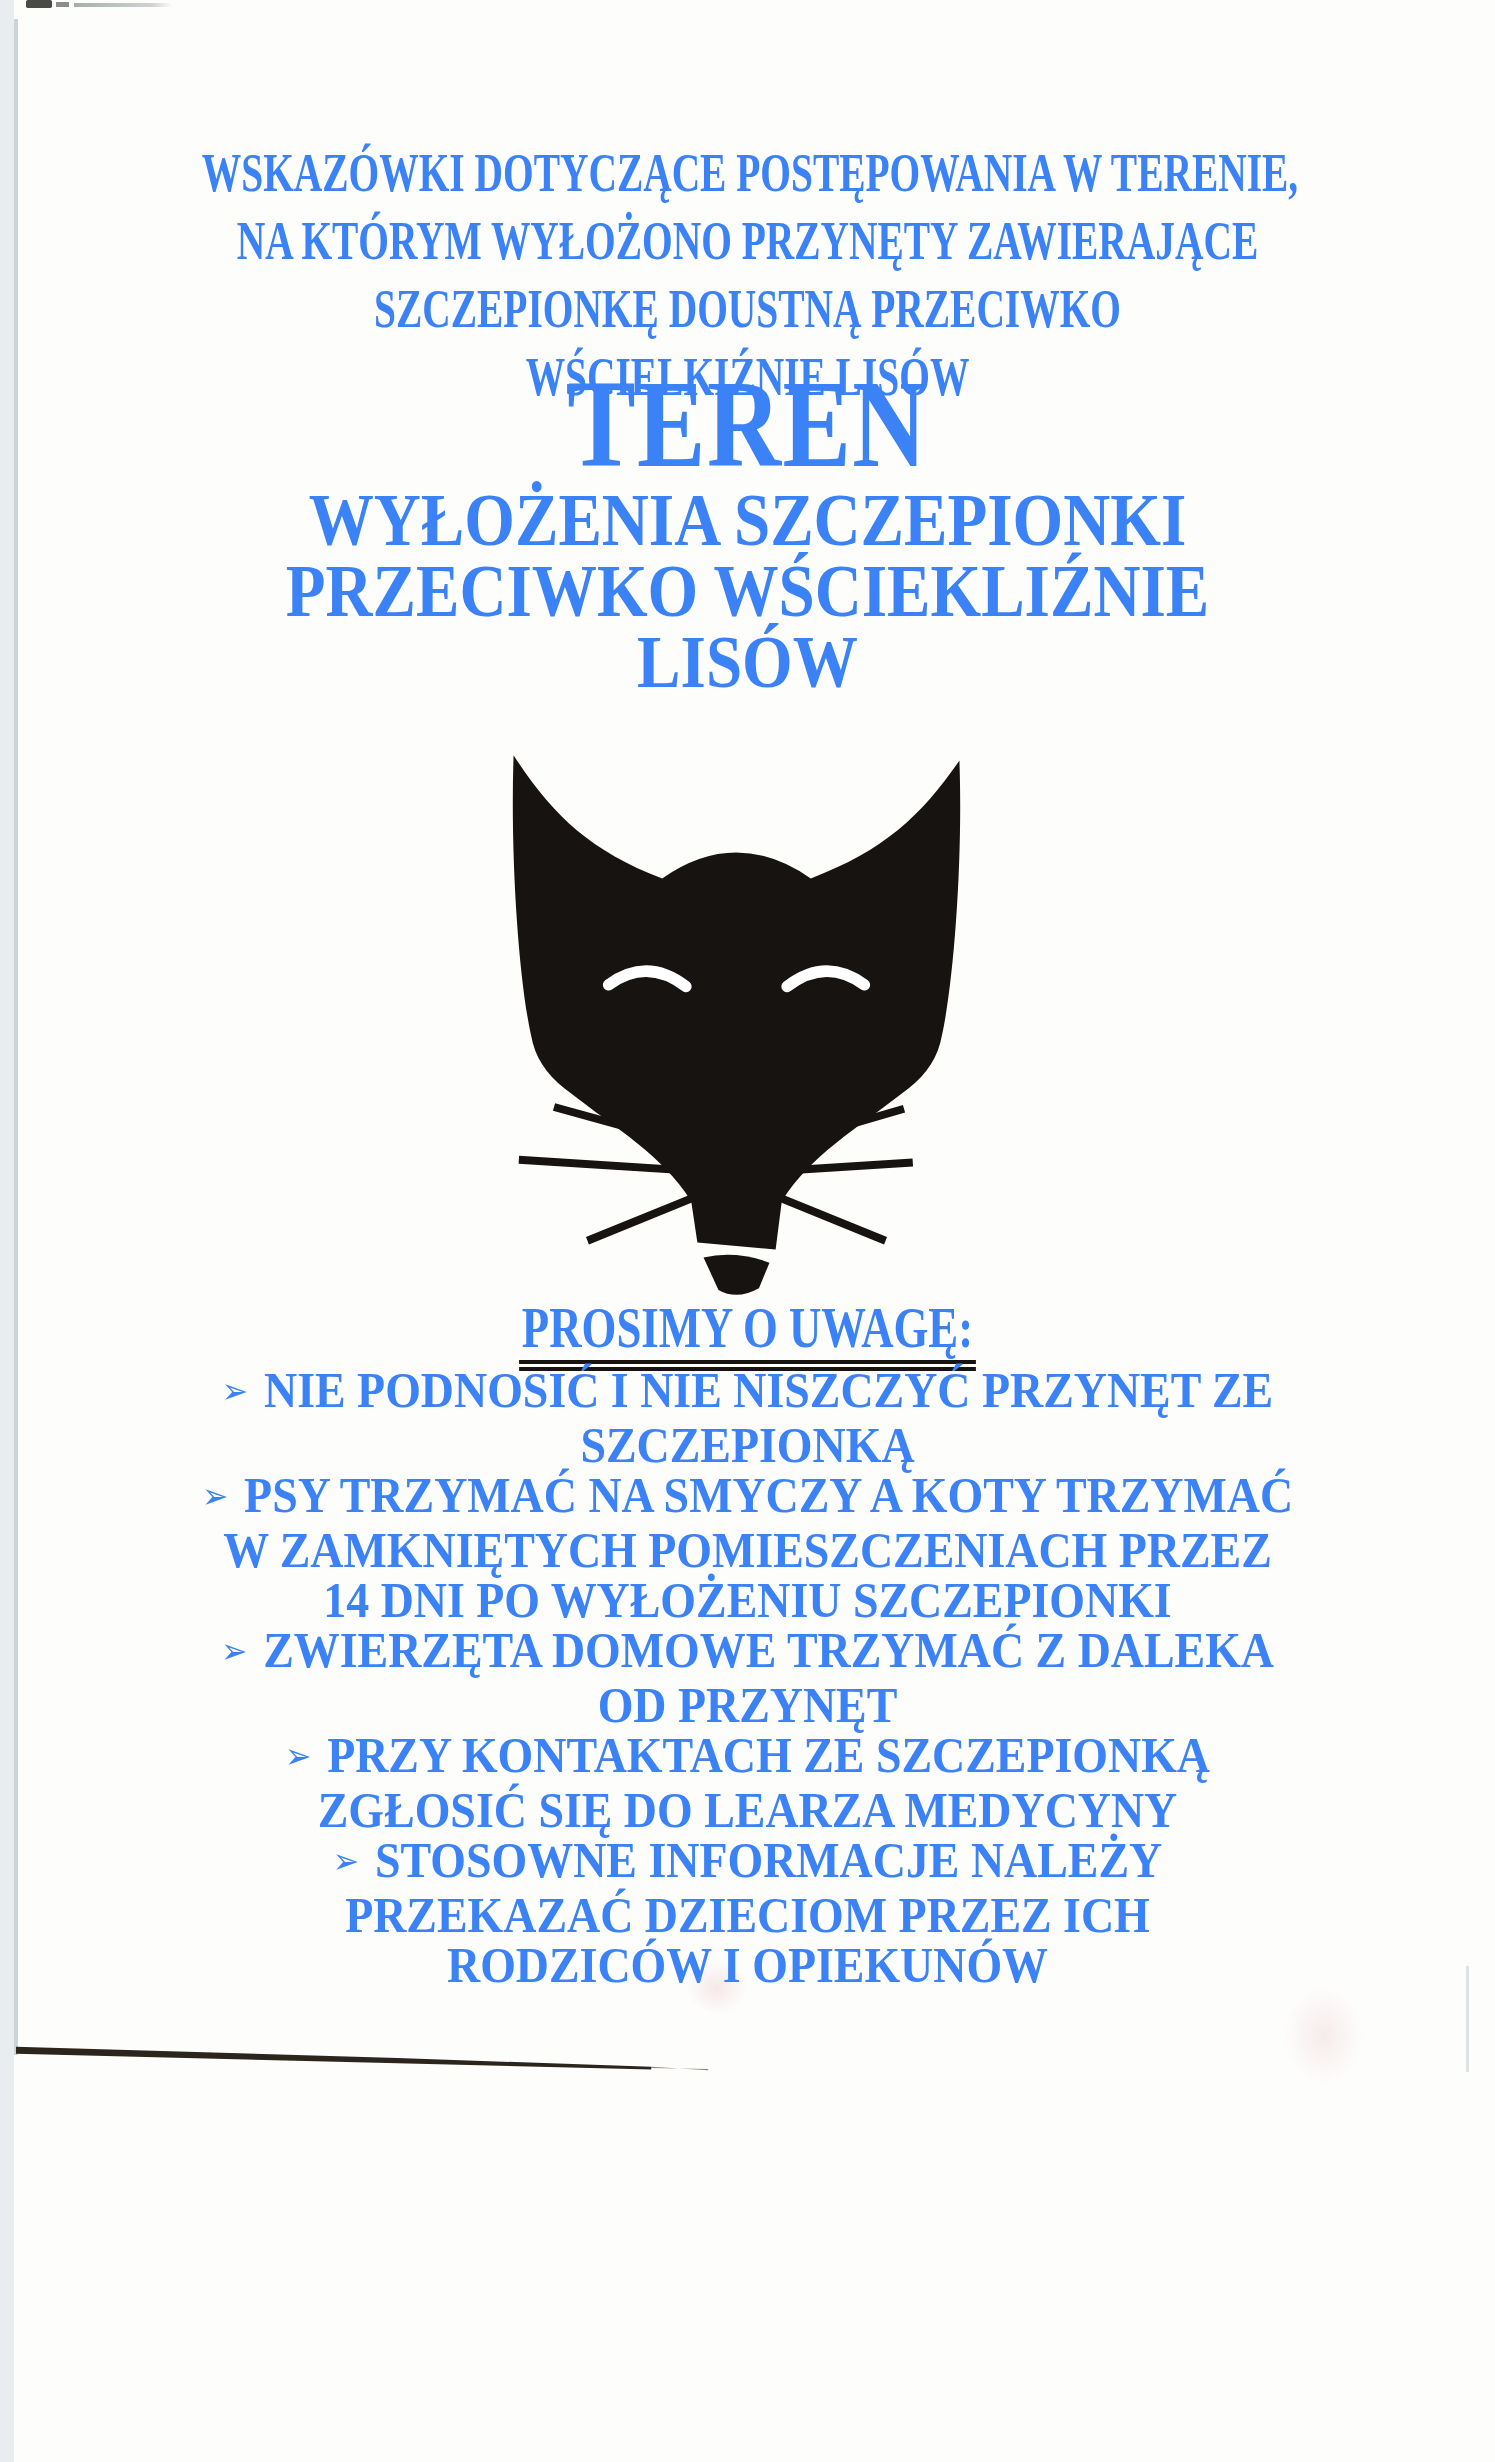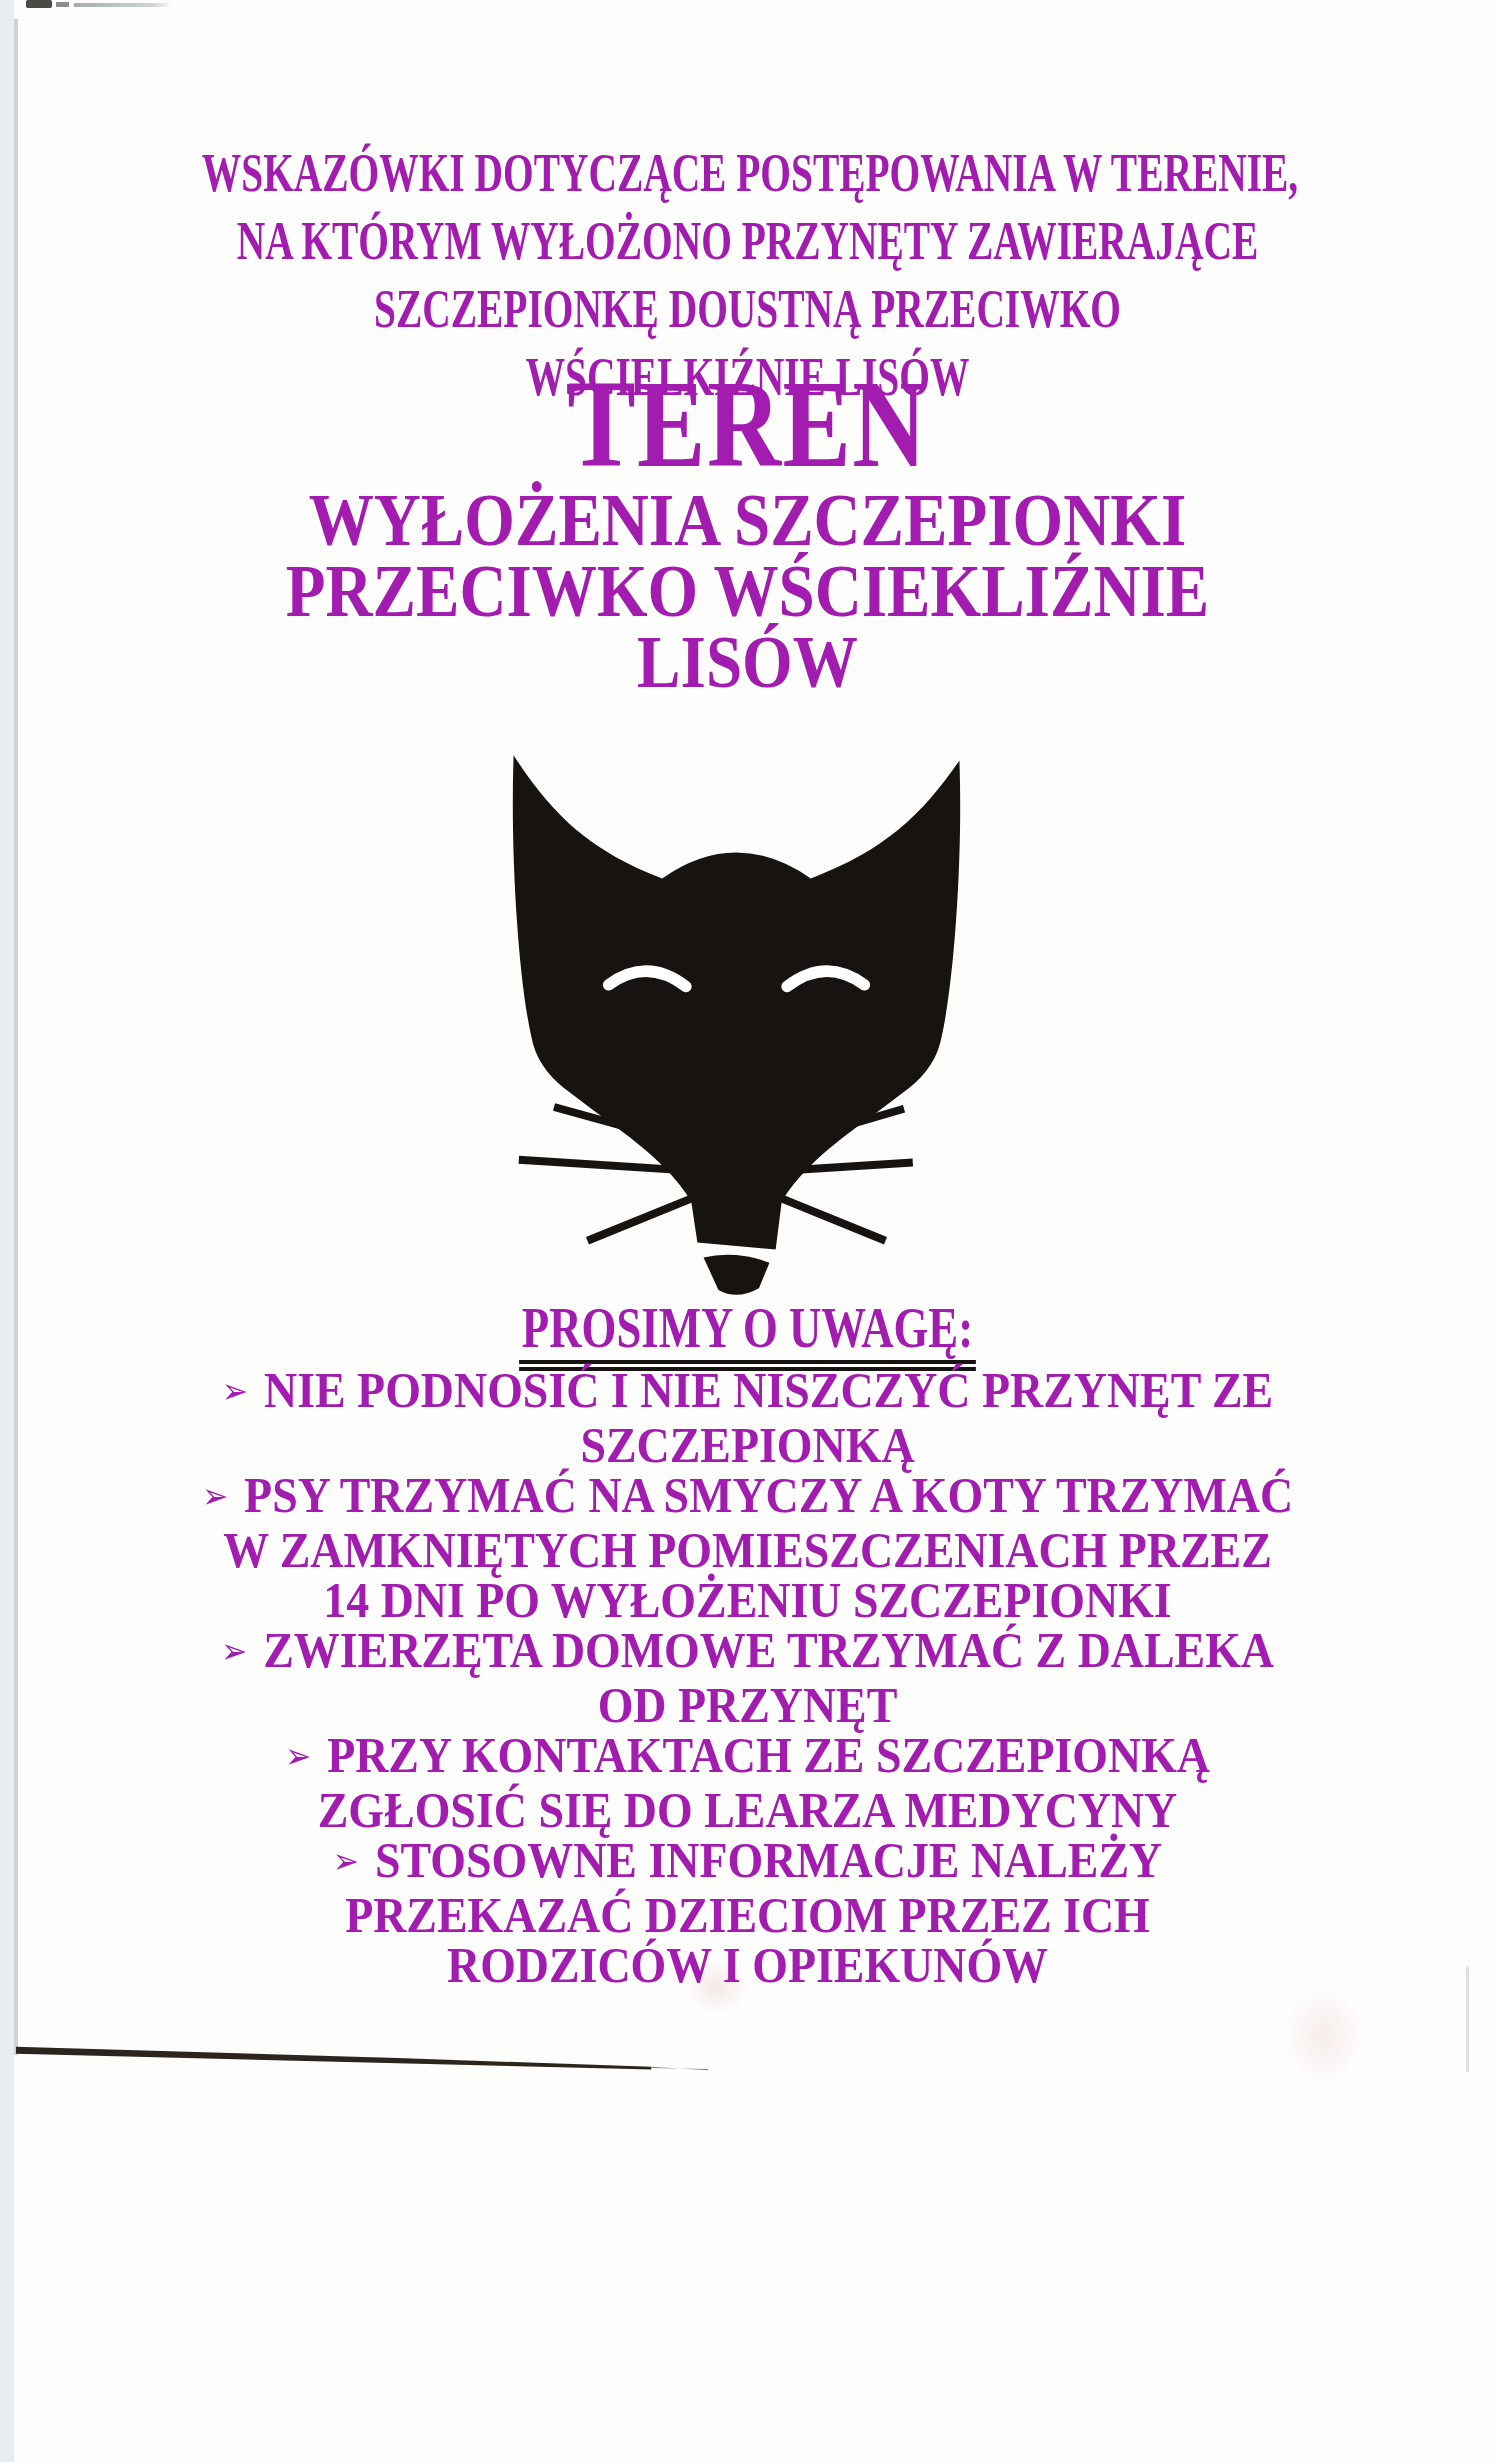--- a/index.html
+++ b/index.html
@@ -1,20 +1,20 @@
 <!DOCTYPE html>
 <html style="font-size:14px"><head>
 <meta charset="utf-8">
 <style>
   html,body { margin:0; padding:0; background:#ffffff; }
   .scan {
     position:relative; width:1495px; height:2462px;
     background:#fdfdfc; overflow:hidden;
     font-family:"Liberation Serif","DejaVu Serif",serif;
-    color:#a21caf;
+    color:#3b82f6;
   }
   
   .left-strip   { position:absolute; left:0; top:0; width:14px; height:2462px; background:#e9edef; }
   .left-edge    { position:absolute; left:14px; top:19.3px; width:3.5px; height:2036px; background:#ccd4d8; }
   .right-edge   { position:absolute; left:1466px; top:1966px; width:2.6px; height:106px; background:#dde2e5; }
   .mark-a { position:absolute; left:26px; top:0;  width:25.5px; height:8px; background:#4a4a46; border-radius:1.8px; }
   .mark-b { position:absolute; left:56px; top:1.8px; width:13px; height:5.3px; background:#8a8d8c; }
   .mark-c { position:absolute; left:74px; top:2.6px; width:98px; height:4.4px;
             background:linear-gradient(to right,#a7adad,#cfd3d3 80%,transparent); }
   .smudge-1 { position:absolute; left:686px;  top:1961px; width:62px;  height:53px;

